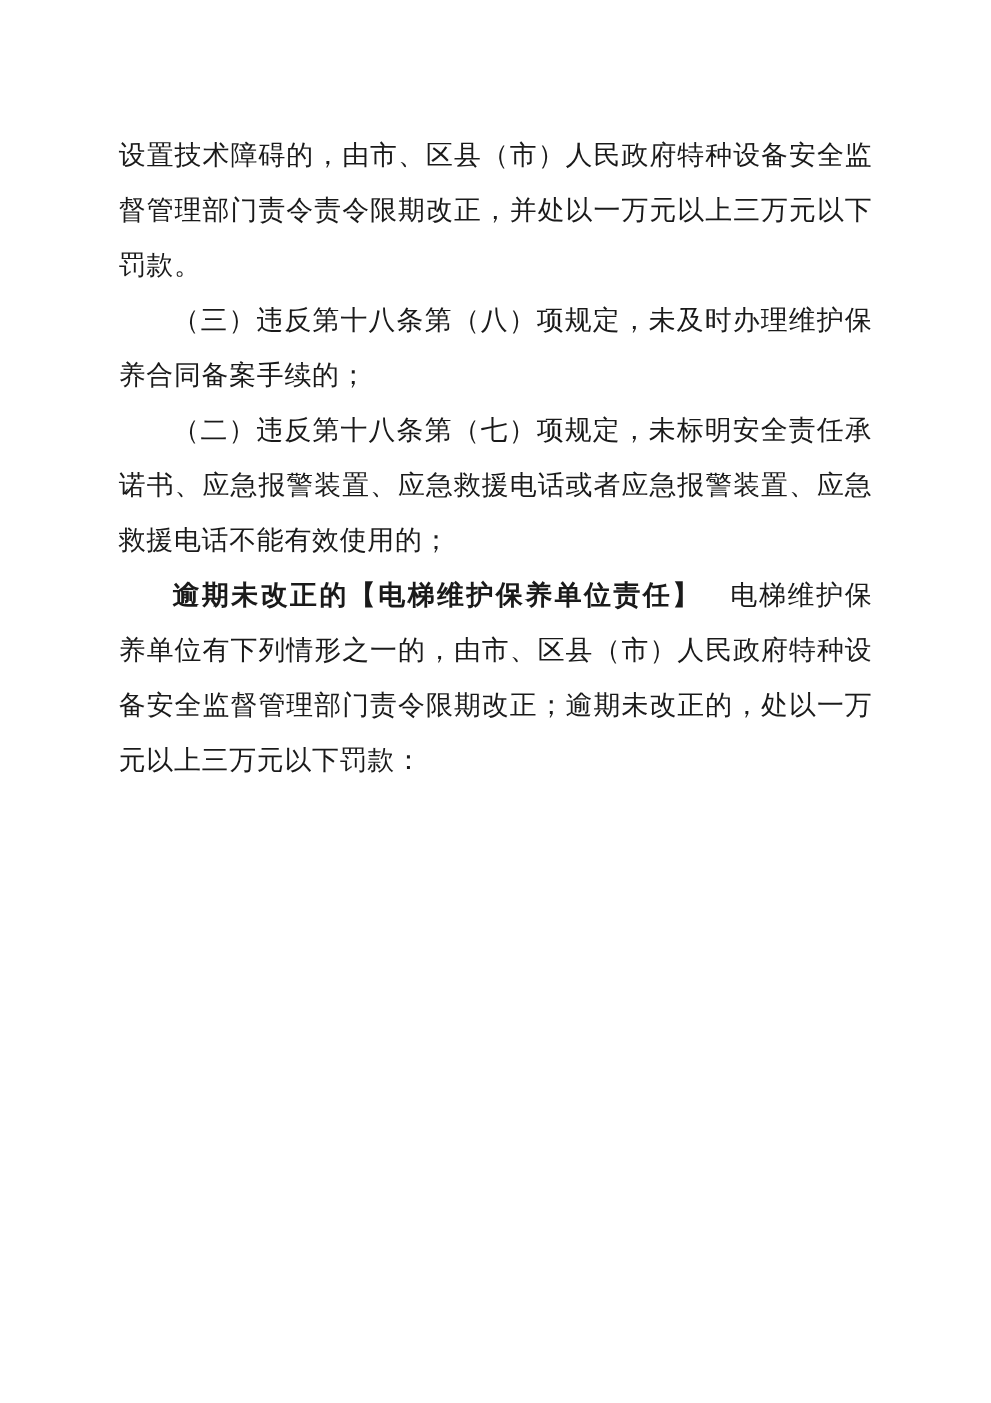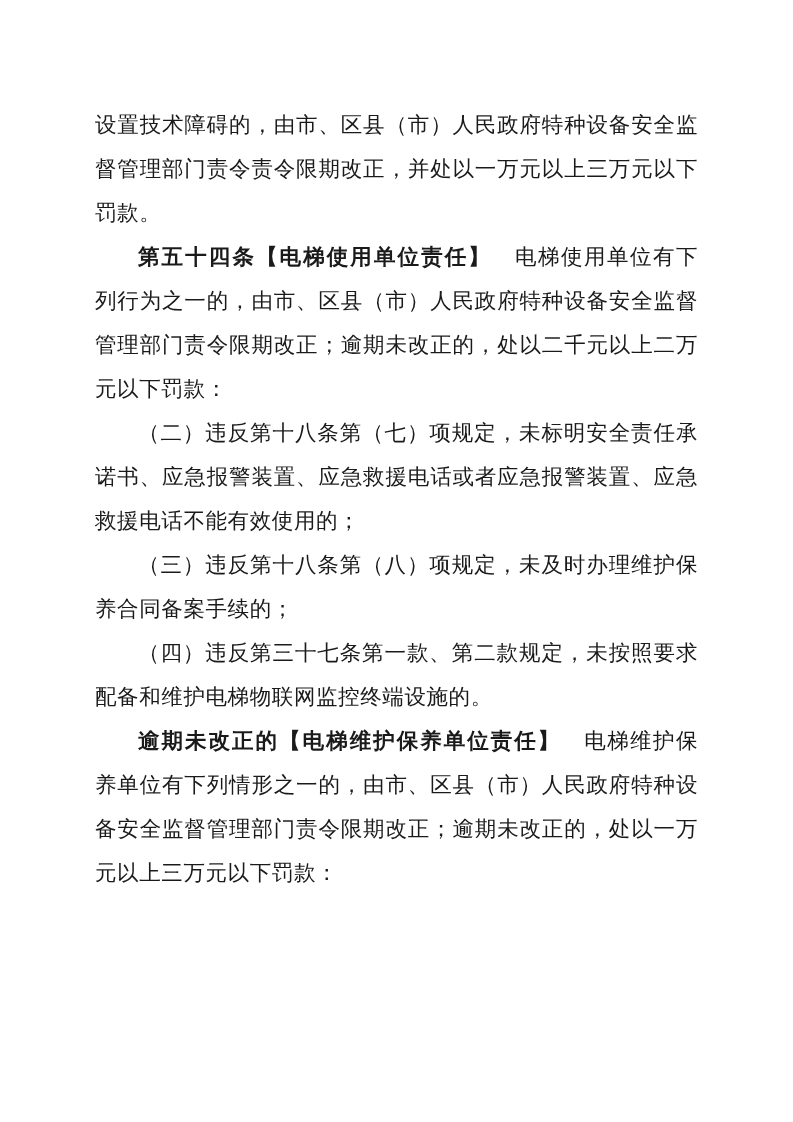--- a/index.html
+++ b/index.html
@@ -41,19 +41,17 @@
     font-weight: bold;
     letter-spacing: 1.2px;
   }
 </style>
 </head>
 <body>
 
 <div class="page">
   <div class="doc-body" id="doc-body">
       <p class="para"><span>设置技术障碍的，由市、区县（市）人民政府特种设备安全监督管理部门责令责令限期改正，并处以一万元以上三万元以下罚款。</span></p>
-      <p class="para indent2"><span class="article-title">第五十四条【电梯使用单位责任】</span><span>　电梯使用单位有下列行为之一的，由市、区县（市）人民政府特种设备安全监督管理部门责令限期改正；逾期未改正的，处以二千元以上二万元以下罚款：</span></p>
+      <p class="para indent2"><span>（三）违反第十八条第（八）项规定，未及时办理维护保养合同备案手续的；</span></p>
       <p class="para indent2"><span>（二）违反第十八条第（七）项规定，未标明安全责任承诺书、应急报警装置、应急救援电话或者应急报警装置、应急救援电话不能有效使用的；</span></p>
-      <p class="para indent2"><span>（三）违反第十八条第（八）项规定，未及时办理维护保养合同备案手续的；</span></p>
-      <p class="para indent2"><span>（四）违反第三十七条第一款、第二款规定，未按照要求配备和维护电梯物联网监控终端设施的。</span></p>
       <p class="para indent2"><span class="article-title">逾期未改正的【电梯维护保养单位责任】</span><span>　电梯维护保养单位有下列情形之一的，由市、区县（市）人民政府特种设备安全监督管理部门责令限期改正；逾期未改正的，处以一万元以上三万元以下罚款：</span></p>
     </div>
 </div>
 
 </body></html>

